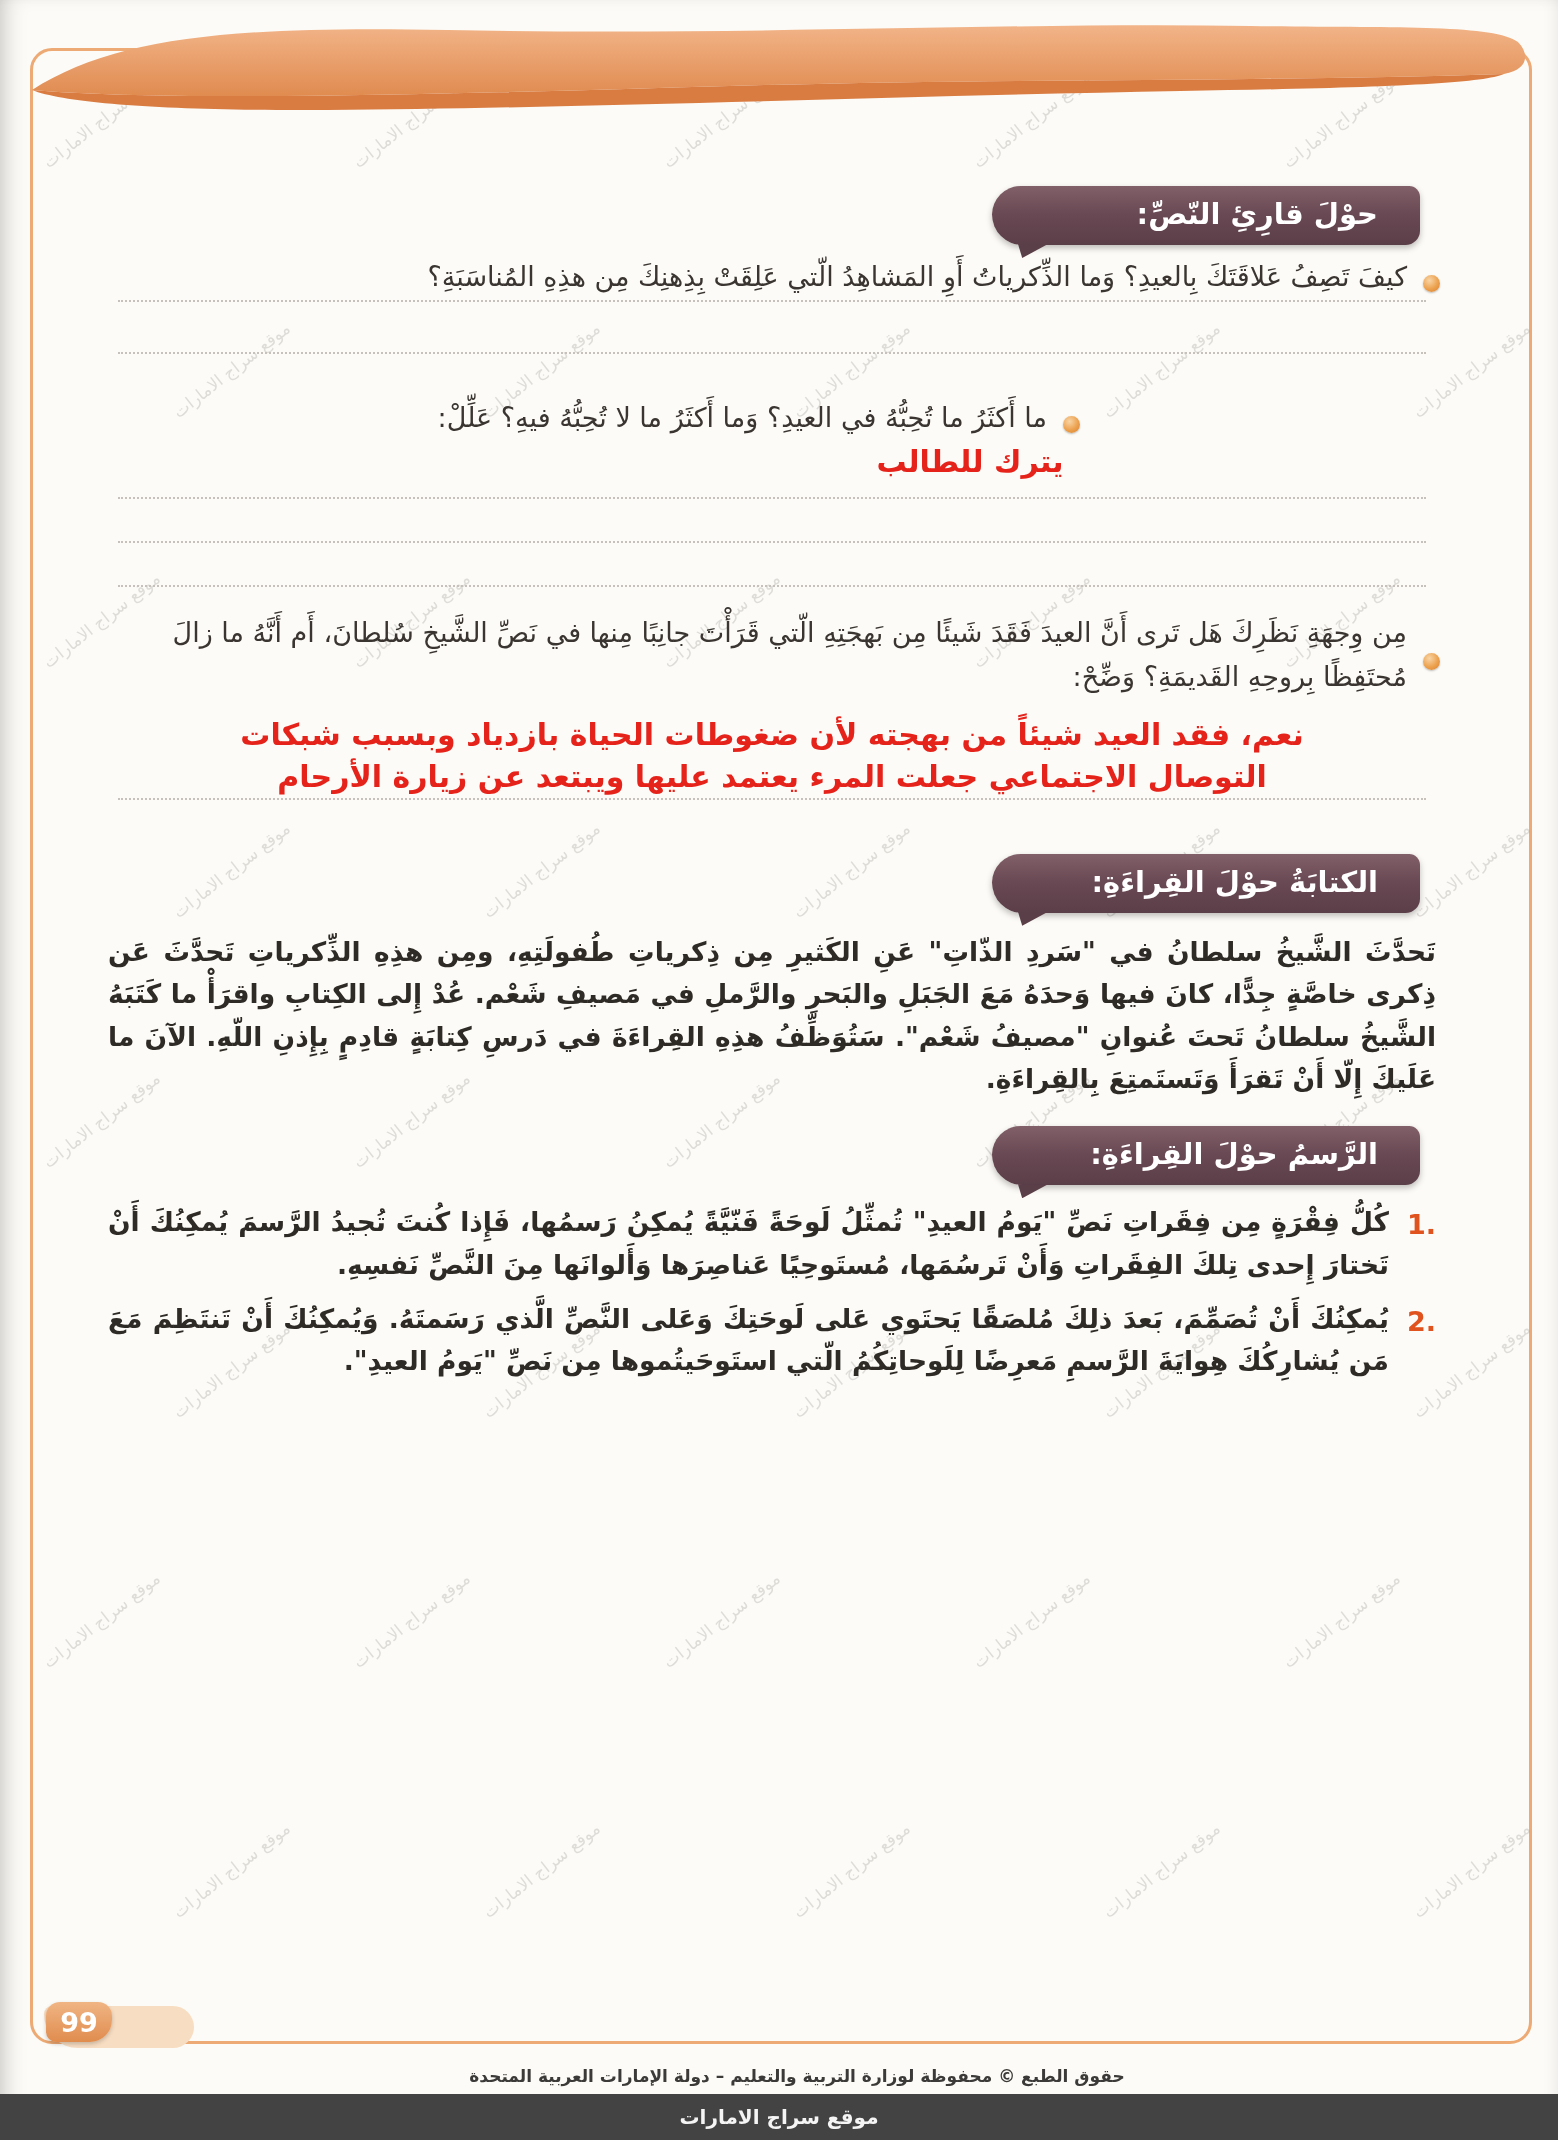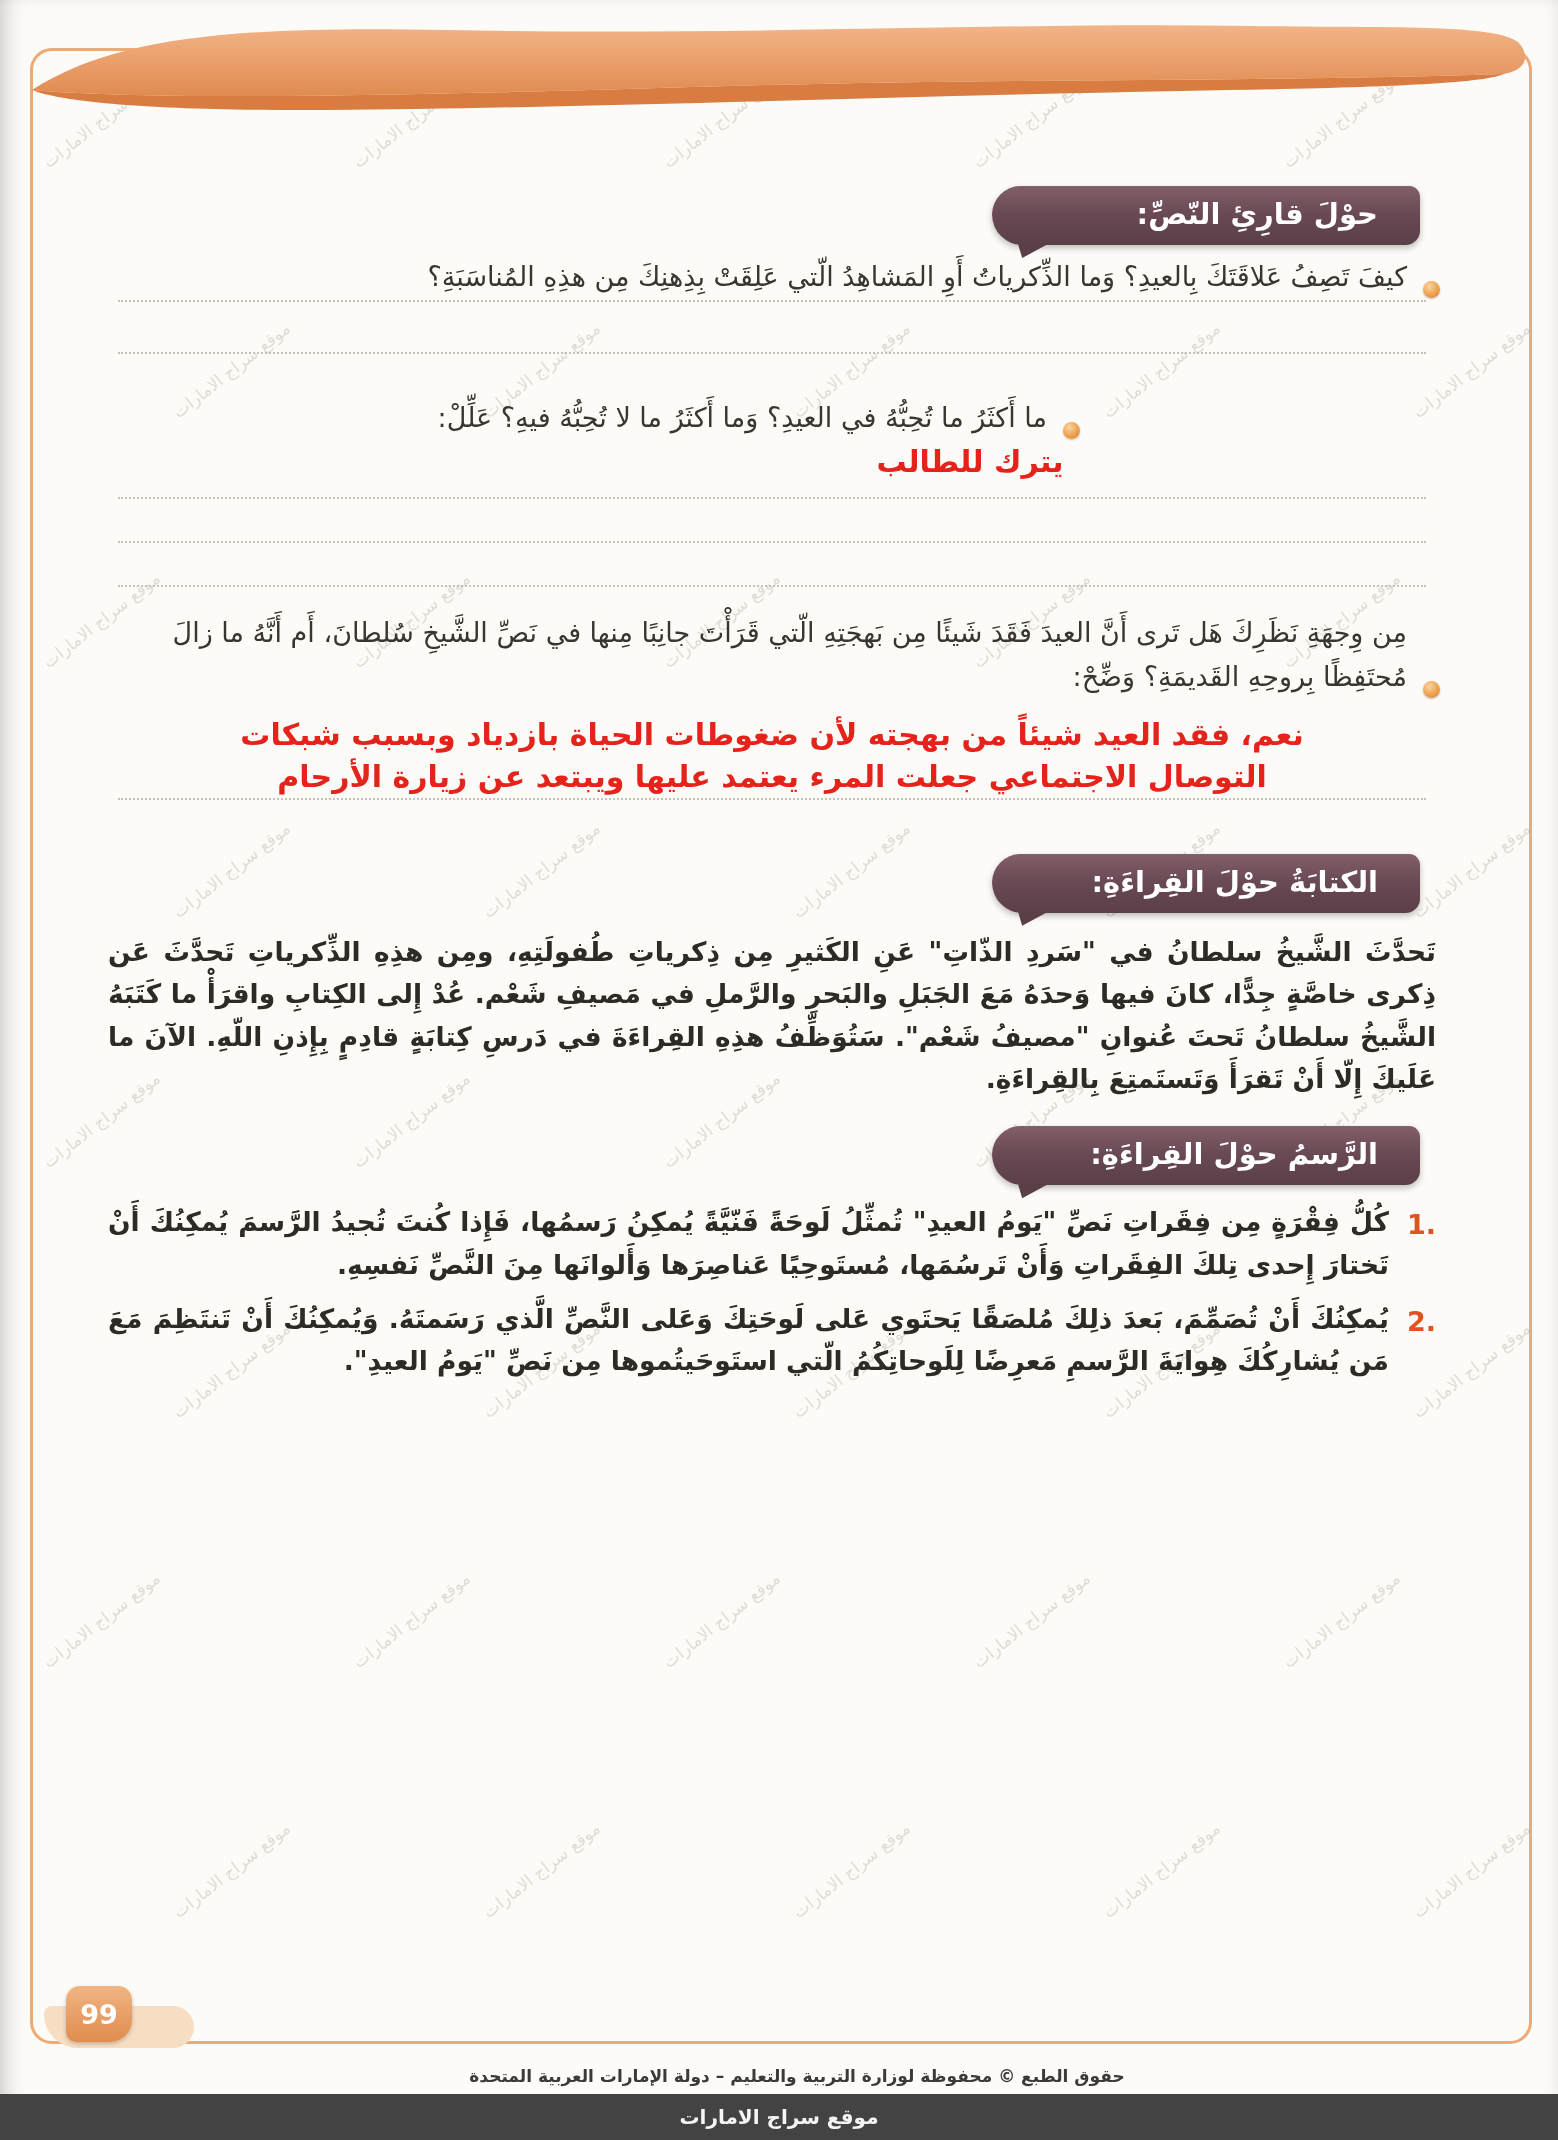--- a/index.html
+++ b/index.html
@@ -36,21 +36,21 @@
     border-radius:32px 12px 16px 34px;
     box-shadow:0 3px 6px rgba(0,0,0,.25);
   }
   .section-banner::after {
     content:""; position:absolute; left:26px; bottom:-13px;
     width:30px; height:14px; background:#5a3e48;
     clip-path:polygon(100% 0, 0 0, 14% 100%);
   }
 
   .question {
-    display:flex; align-items:flex-end; gap:16px;
+    display:flex; align-items:center; gap:16px;
     font-size:27px; line-height:1.6; color:#3a3531;
   }
   .bullet {
     flex:none; width:17px; height:17px; margin-top:14px; border-radius:50%;
     background:radial-gradient(circle at 38% 32%, #f9d5a5 0%, #eca14e 55%, #d97f2e 100%);
     box-shadow:0 1px 2px rgba(0,0,0,.25);
   }
   .q-indent { margin-right:360px; }
 
   .answer {
@@ -77,21 +77,21 @@
   .mt0{margin-top:0} .mt2{margin-top:2px} .mt8{margin-top:16px} .mt10{margin-top:10px}
   .mt12{margin-top:12px} .mt14{margin-top:14px} .mt16{margin-top:16px} .mt18{margin-top:18px}
   .mt24{margin-top:24px} .mt26{margin-top:26px} .mt36{margin-top:36px} .mt42{margin-top:42px}
   .mt50{margin-top:50px} .mt54{margin-top:54px}
 
   .page-badge-back {
     position:absolute; left:44px; bottom:92px; width:150px; height:42px;
     background:#f7ddc2; border-radius:10px 26px 26px 42px; z-index:2;
   }
   .page-badge {
-    position:absolute; left:66px; bottom:98px; width:66px; height:56px;
+    position:absolute; left:46px; bottom:98px; width:66px; height:40px;
     background:linear-gradient(180deg,#f0b584,#e08c4e);
     border-radius:14px 14px 22px 10px;
     display:flex; align-items:center; justify-content:center;
     color:#fff; font-size:27px; font-weight:bold; z-index:3;
     box-shadow:0 2px 4px rgba(0,0,0,.2);
     margin-top:24px;
   }
 
   .copyright {
     position:absolute; bottom:54px; left:0; right:0; text-align:center;

